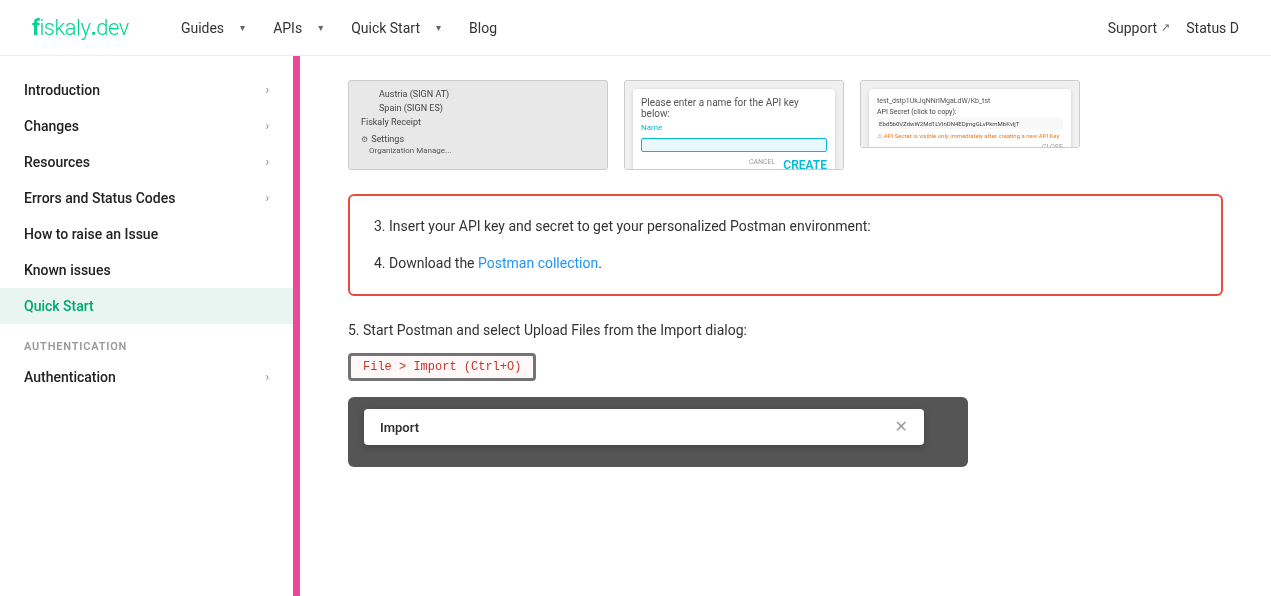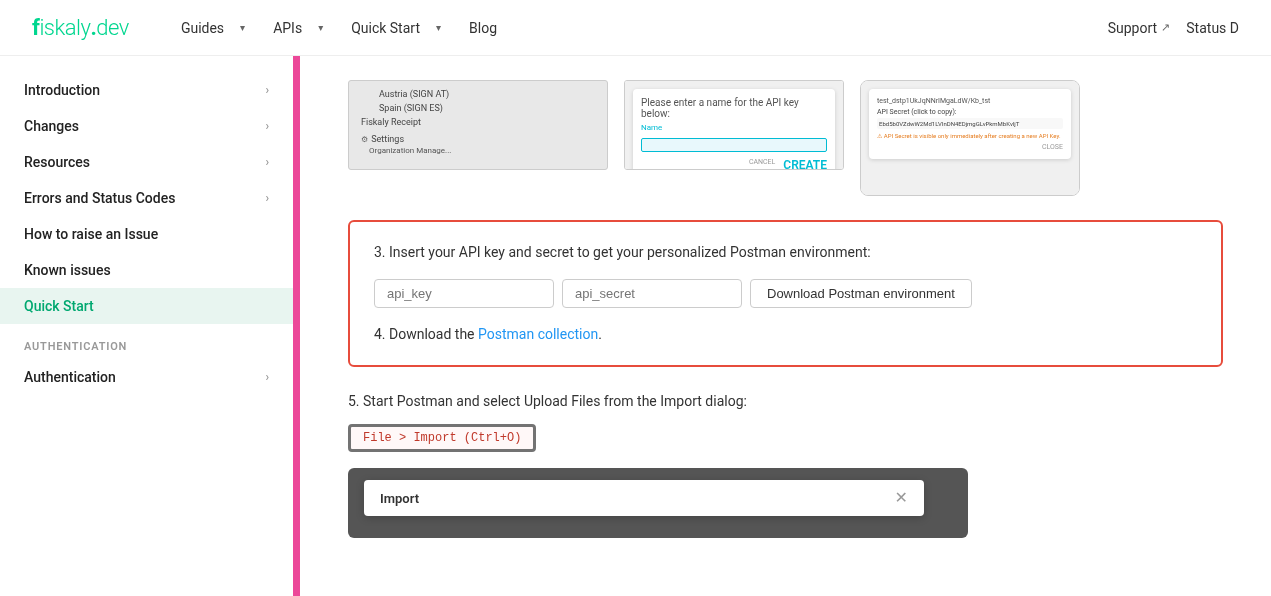--- a/index.html
+++ b/index.html
@@ -131,24 +131,24 @@
       width: 220px;
       height: 90px;
       background: #d0d0d0;
       border: 1px solid #ccc;
       border-radius: 3px;
       position: relative;
       overflow: hidden;
     }
     .screenshot-3 {
       width: 220px;
-      height: 116px;
+      height: 68px;
       background: #d0d0d0;
       border: 1px solid #ccc;
-      border-radius: 8px;
+      border-radius: 3px;
       position: relative;
       overflow: hidden;
     }
     .mini-row {
       display: flex;
       align-items: center;
       gap: 4px;
       padding: 2px 4px;
       font-size: 9px;
       color: #555;
@@ -405,25 +405,20 @@
               <span style="font-size:7px;color:#999;cursor:pointer;">CLOSE</span>
             </div>
           </div>
         </div>
       </div>
     </div>
 
     
     <div class="step-box">
       <p class="step-text">3. Insert your API key and secret to get your personalized Postman environment:</p>
-      <div class="step-inputs">
-        <input type="text" class="step-input" placeholder="api_key" style="">
-        <input type="text" class="step-input" placeholder="api_secret" style="">
-        <button class="btn-download">Download Postman environment</button>
-      </div>
       <p class="step-link-text">
         <span>4. Download the </span><a href="#" class="postman-link">Postman collection</a><span>.</span>
       </p>
     </div>
 
     
     <p class="step5-text">5. Start Postman and select Upload Files from the Import dialog:</p>
     <div class="code-inline">File &gt; Import (Ctrl+O)</div>
 
     

